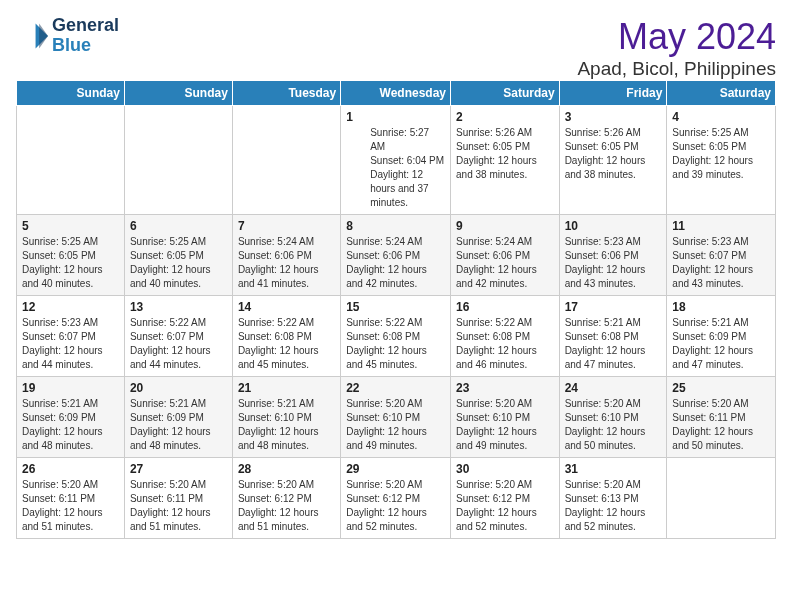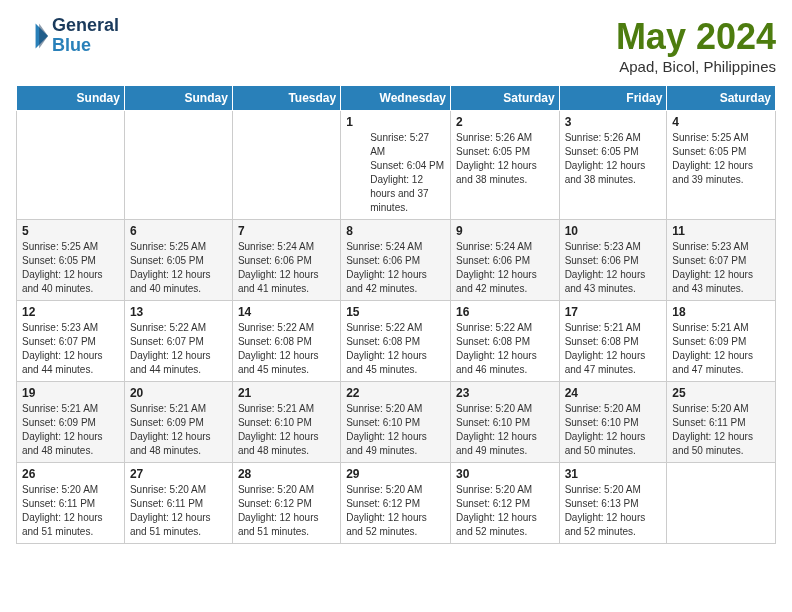--- a/index.html
+++ b/index.html
@@ -7,21 +7,20 @@
       font-family: Arial, sans-serif;
       background: #fff;
       width: 792px;
       min-height: 612px;
       padding: 16px;
     }
     .header {
       display: flex;
       justify-content: space-between;
       align-items: flex-start;
-      margin-bottom: 10px;
     }
     .logo {
       display: flex;
       align-items: center;
       gap: 4px;
     }
     .logo-text {
       font-size: 18px;
       font-weight: bold;
       color: #1a3a5c;
@@ -32,25 +31,25 @@
     }
     .logo-icon {
       width: 32px;
       height: 32px;
     }
     .title-block {
       text-align: right;
     }
     .month-title {
       font-size: 36px;
-      font-weight: bold;
-      color: #4d7c0f;
+      font-weight: normal;
+      color: #4c1d95;
     }
     .location {
-      font-size: 15px;
+      font-size: 19px;
       color: #333;
     }
     .calendar {
       width: 100%;
       border-collapse: collapse;
       font-size: 10.5px;
     }
     .calendar th {
       background: #2980b9;
       color: #fff;

